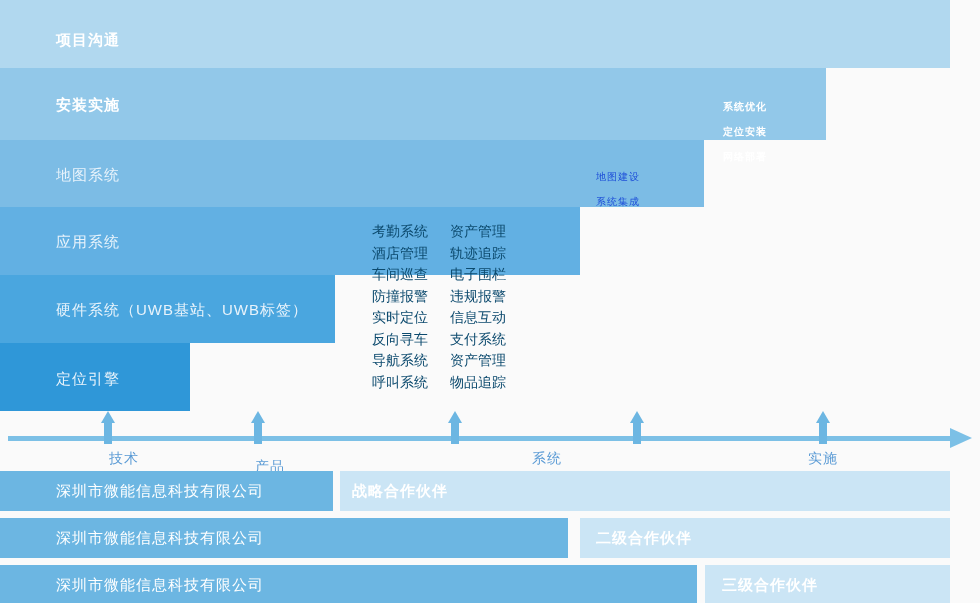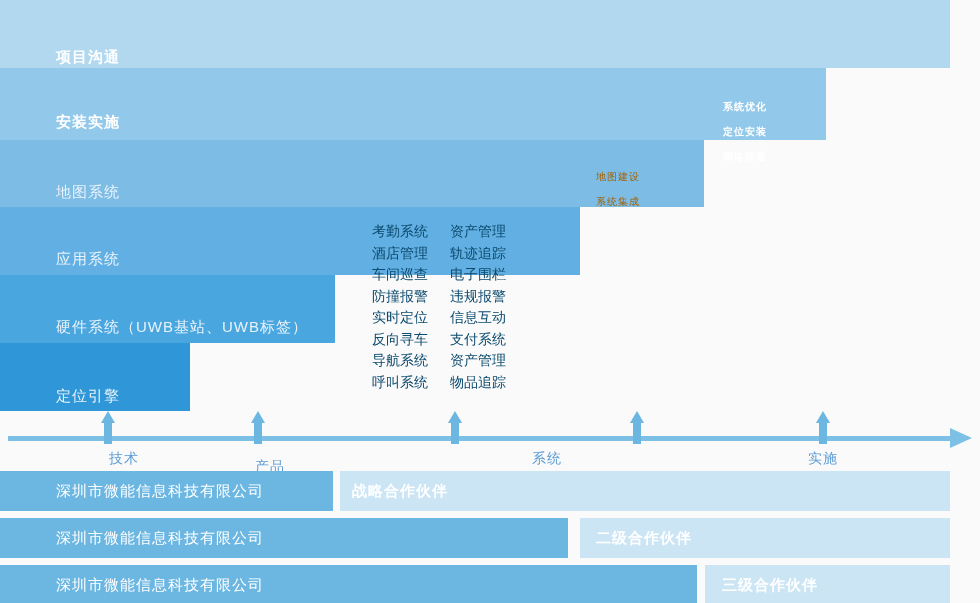--- a/index.html
+++ b/index.html
@@ -13,34 +13,33 @@
   #stage{position:absolute;left:0;top:0;width:980px;height:603px;}
 
   
   .band{position:absolute;left:0;}
   .band-label{
     position:absolute;
     left:56px;
     font-size:15px;
     letter-spacing:1px;
     white-space:nowrap;
-    margin-top:17px;
   }
   .lbl-strong{color:#ffffff;font-weight:bold;}
   .lbl-soft{color:#e8f3fb;font-weight:normal;}
 
   
   .side-col{
     position:absolute;
     font-size:10px;
     line-height:25px;
     white-space:nowrap;
   }
   .side-strong{color:#ffffff;font-weight:bold;letter-spacing:1px;}
-  .side-soft{color:#a16207;font-weight:normal;letter-spacing:1px;}
+  .side-soft{color:#1d4ed8;font-weight:normal;letter-spacing:1px;}
 
   
   .feat-wrap{
     position:absolute;
     display:flex;
     gap:22px;
     font-size:14px;
     line-height:21.5px;
     color:#0c4a6e;
     white-space:nowrap;

